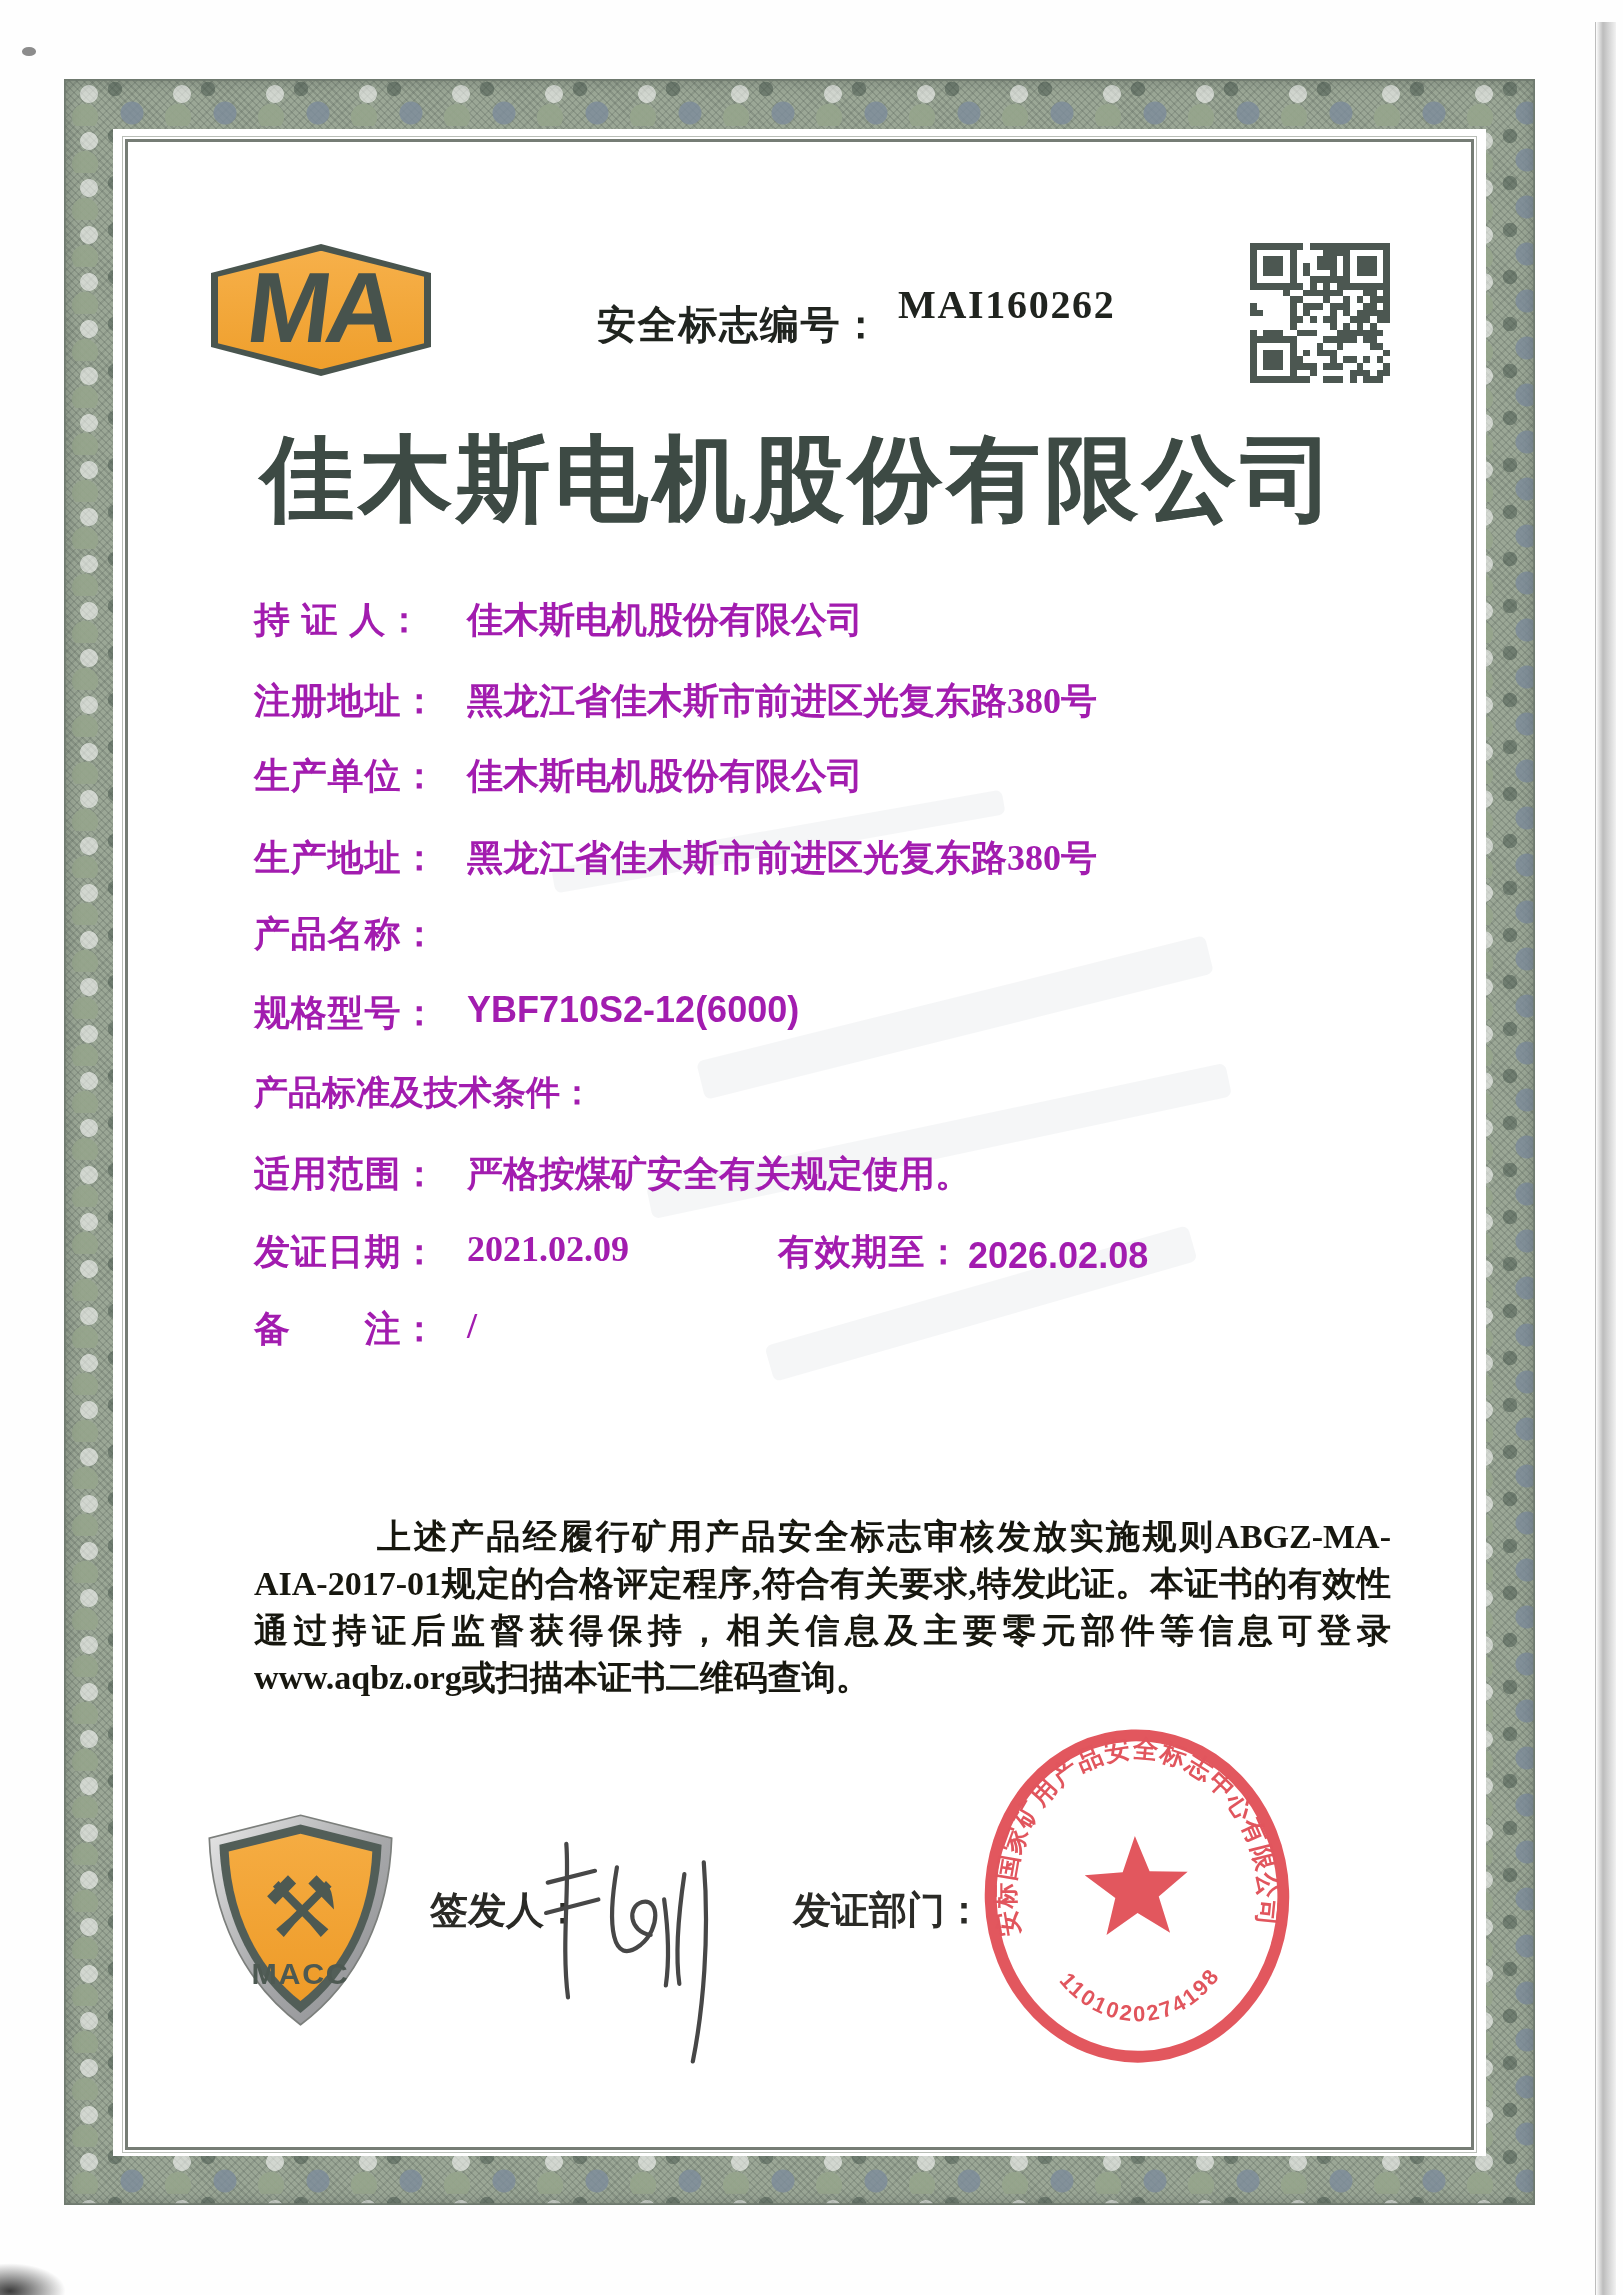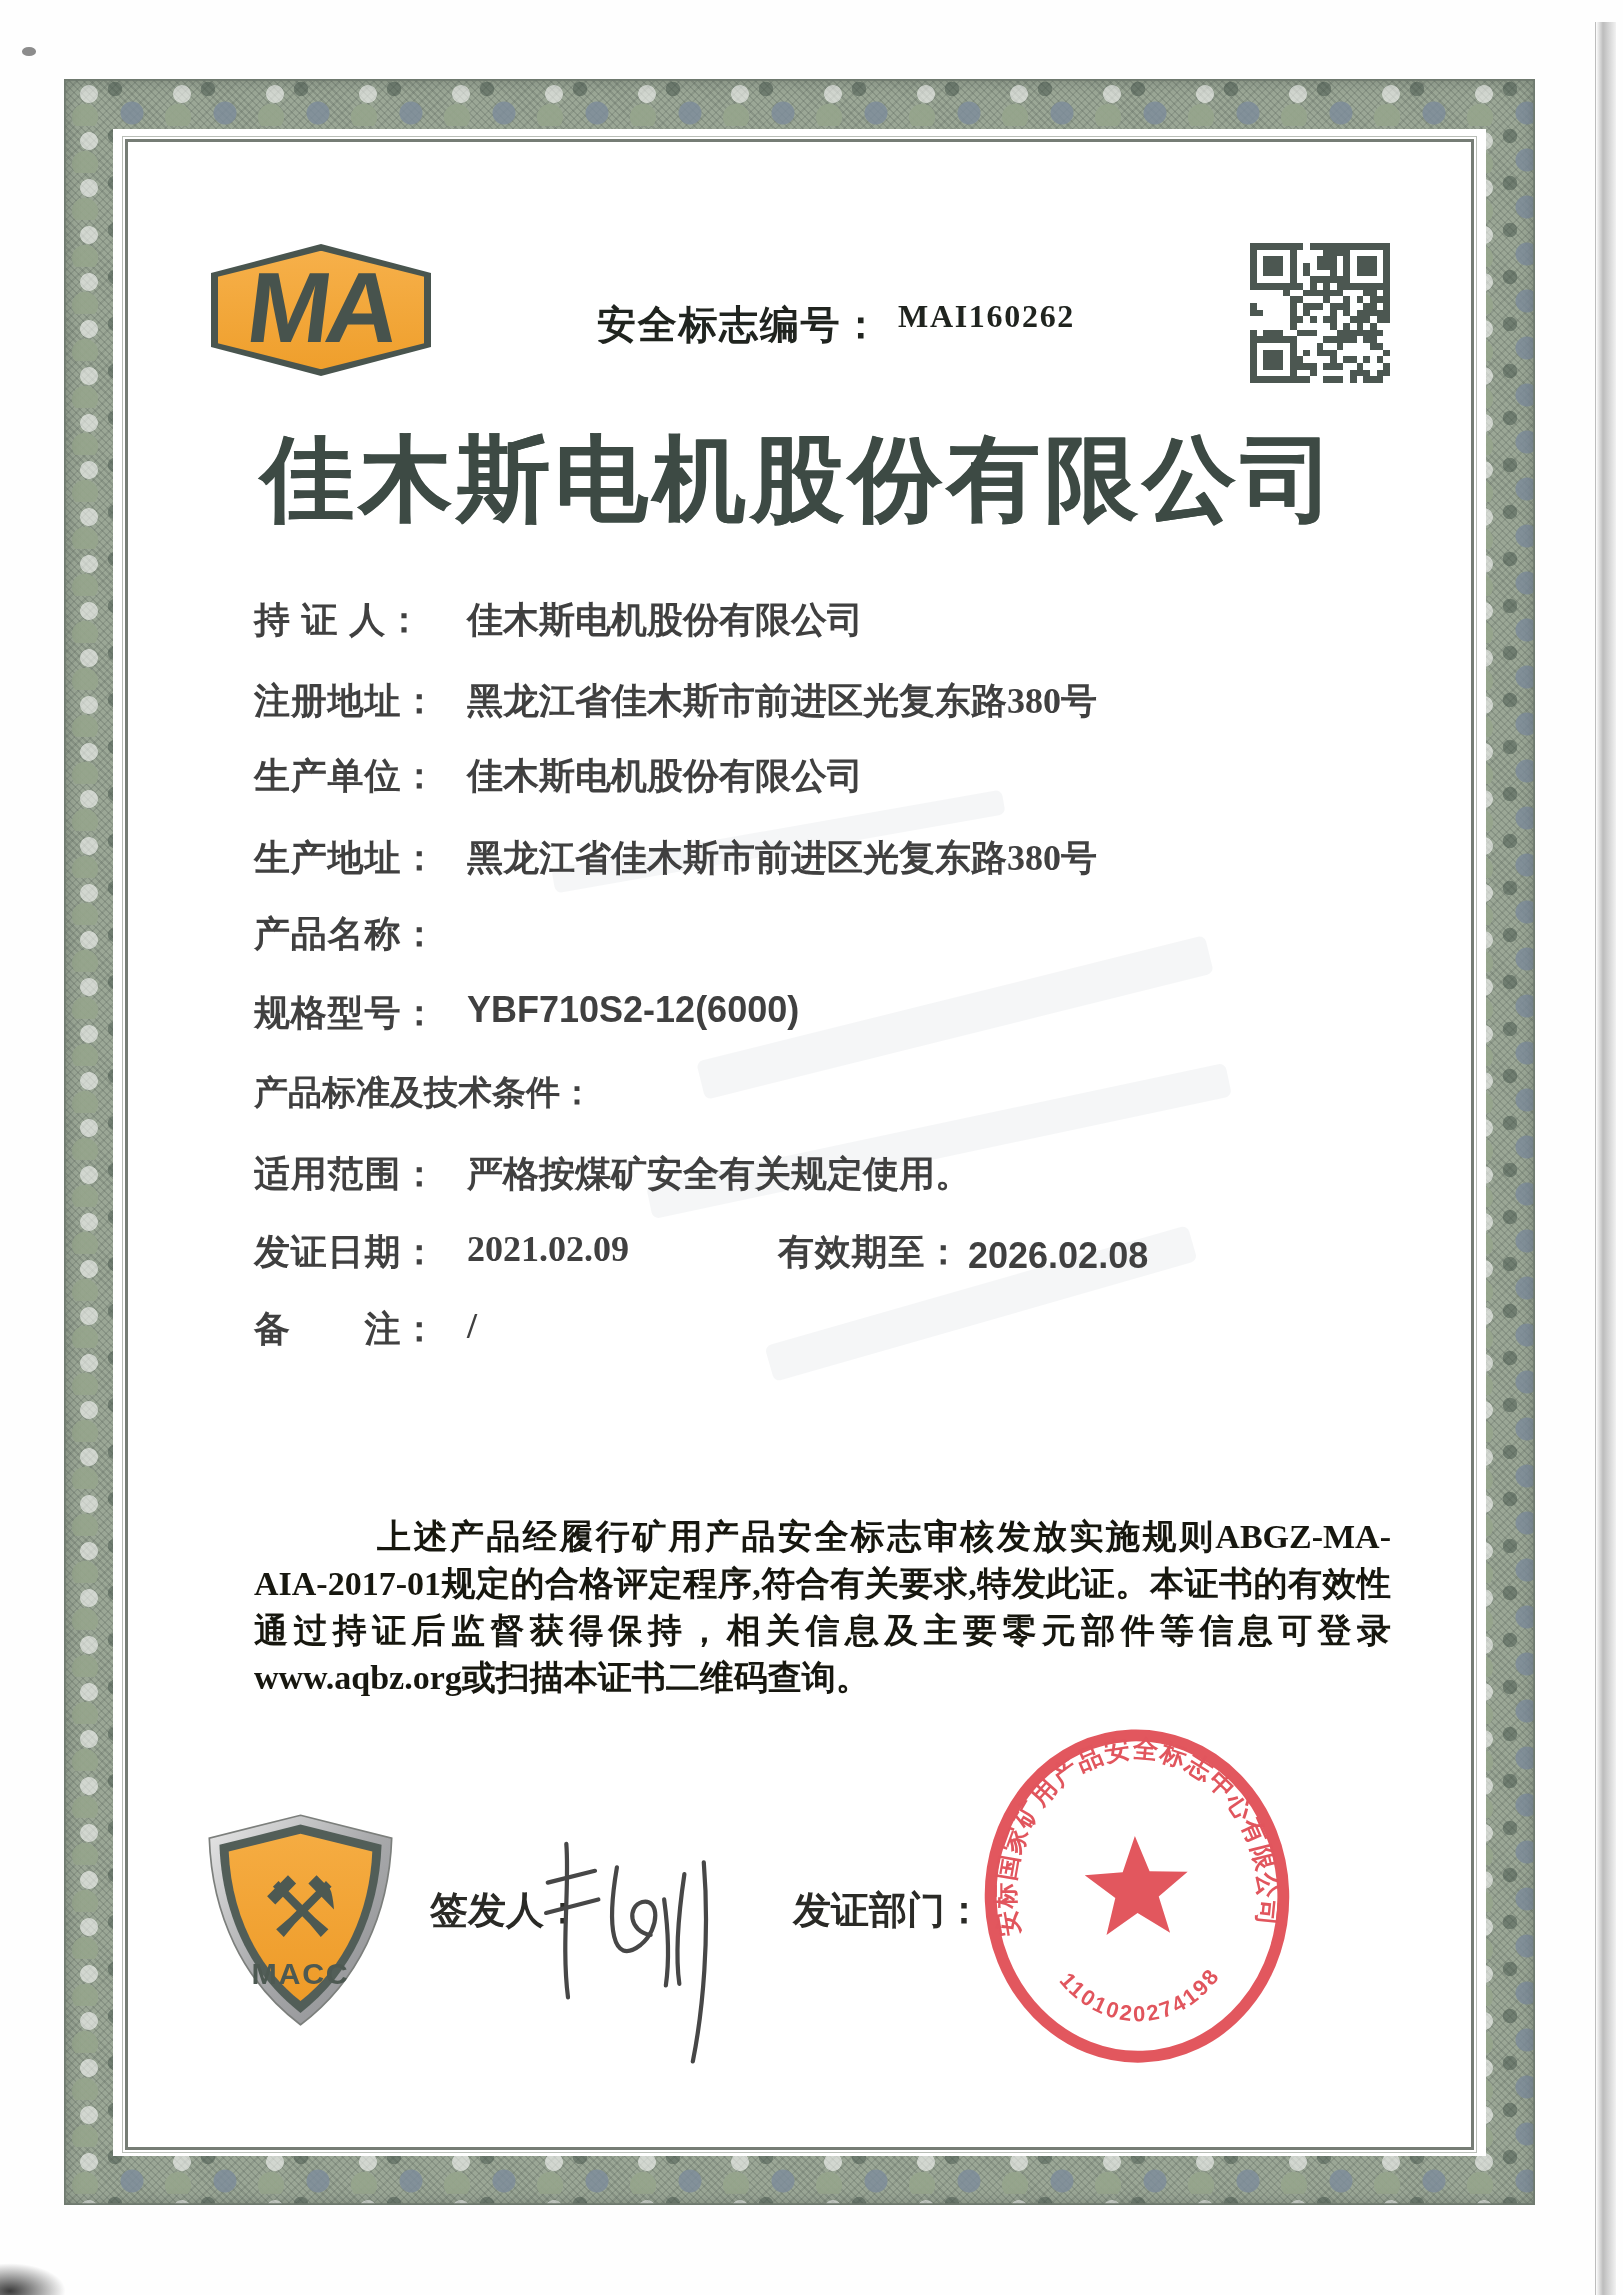--- a/index.html
+++ b/index.html
@@ -44,33 +44,33 @@
   .ma-badge .ma-text{
     font-weight:900;font-size:100px;line-height:1;color:#47534d;
     transform:skewX(-7deg) translateY(-3.4px);letter-spacing:-5px;
     font-family:"Liberation Sans",sans-serif;
   }
   .certline-label{
     position:absolute;left:597px;top:298px;font-size:39px;font-weight:700;color:#20241f;
     letter-spacing:1.7px;
   }
   .certline-value{
-    position:absolute;left:898px;top:298px;font-size:32px;font-weight:700;color:#20241f;
+    position:absolute;left:898px;top:281px;font-size:40px;font-weight:700;color:#20241f;
     font-family:"Liberation Serif",serif;letter-spacing:1.7px;
   }
   .qr{position:absolute;left:1250px;top:243px;width:140px;height:140px;}
   
   .title{
     position:absolute;left:113px;top:427px;width:1373px;text-align:center;
     font-size:93px;line-height:1.15;font-weight:900;color:#3d4a44;
     font-family:"Liberation Serif",serif;letter-spacing:5px;
     text-shadow:0.8px 0 0 #3d4a44;
   }
   
-  .row{position:absolute;left:0;width:1437px;height:54px;color:#404040;}
+  .row{position:absolute;left:0;width:1437px;height:54px;color:#a21caf;}
   .row .lab{
     position:absolute;left:254px;top:0;font-size:36px;font-weight:700;
     font-family:"Liberation Sans",sans-serif;letter-spacing:0.8px;white-space:pre;
   }
   .row .val{
     position:absolute;left:467px;top:0;font-size:36px;font-weight:700;
     font-family:"Liberation Serif",serif;white-space:pre;
   }
   .r1{top:596px}.r2{top:677px}.r3{top:752px}.r4{top:834px}.r5{top:910px}
   .r6{top:989px}.r7{top:1070px}.r8{top:1150px}.r9{top:1228px}.r10{top:1305px}

